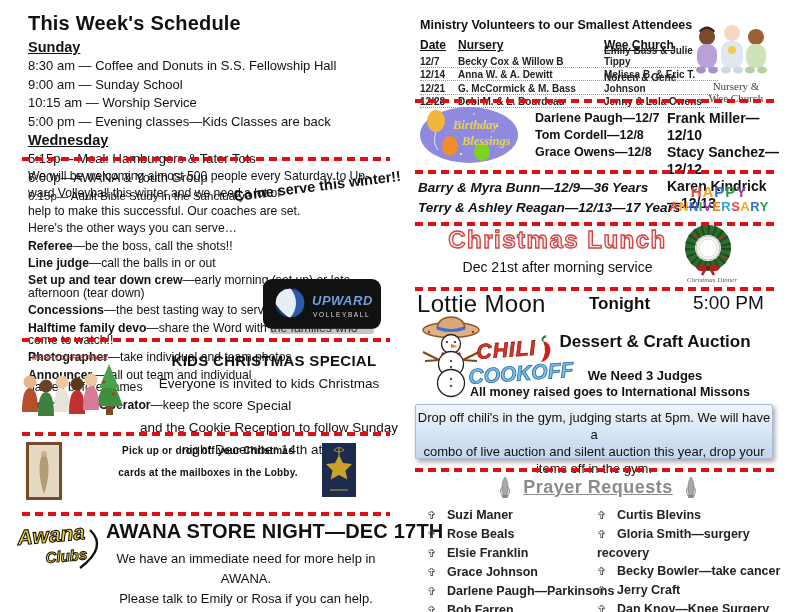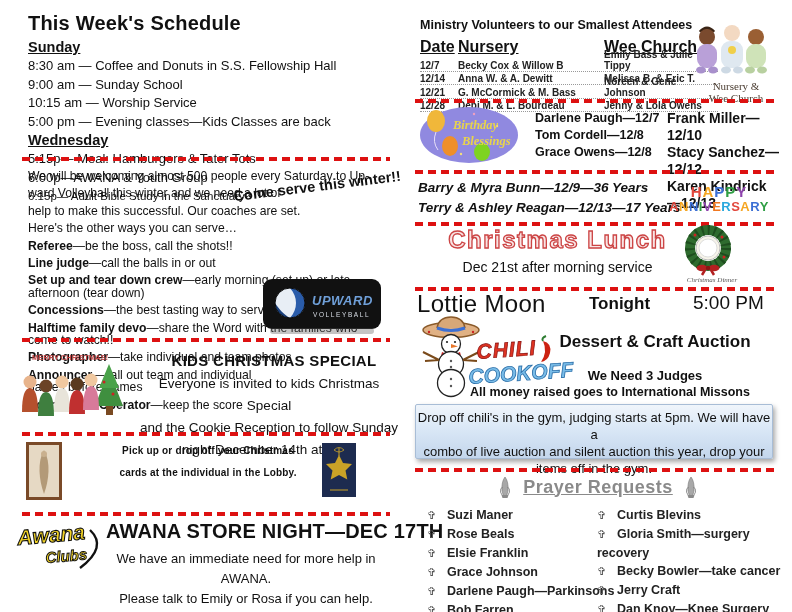--- a/index.html
+++ b/index.html
@@ -31,21 +31,21 @@
   .cards-text{position:absolute;left:62px;top:0;width:252px;text-align:center;
     font-size:10px;font-weight:900;line-height:22px;letter-spacing:0.2px;}
   .sec-awana{left:10px;top:516px;width:380px;height:90px;}
   .awana-title{position:absolute;left:96px;top:4px;font-size:20px;font-weight:bold;
     letter-spacing:0.2px;white-space:nowrap;}
   .awana-body{position:absolute;left:90px;top:33px;width:292px;text-align:center;
     font-size:13px;line-height:20px;}
   
   .sec-ministry{left:420px;top:18px;width:360px;height:80px;}
   .min-title{font-size:12.5px;font-weight:bold;margin-bottom:6px;}
-  .mhead{display:flex;width:300px;font-size:16px;font-weight:bold;margin-bottom:2px;}
+  .mhead{display:flex;width:300px;font-size:12px;font-weight:bold;margin-bottom:2px;}
   .mhead span{text-decoration:underline;}
   .mh-date{width:38px;}
   .mh-nur{width:146px;}
   .mh-wee{width:116px;}
   .mrow{display:flex;width:298px;font-size:10px;font-weight:bold;height:12.5px;
     align-items:flex-end;border-bottom:1px dotted #999;color:#222;}
   .c-date{width:38px;}
   .c-nur{width:146px;}
   .c-wee{width:114px;}
   .babies-art{position:absolute;left:272px;top:2px;}
@@ -173,21 +173,21 @@
 
   <div class="abs sec-cards">
     <svg class="abs" style="left:6px;top:2px;" width="36" height="58" viewBox="0 0 36 58">
       <rect width="36" height="58" fill="#7a4a28"></rect>
       <rect x="3" y="3" width="30" height="52" fill="#e6d9c4"></rect>
       <path d="M18 8 C11 20 13 38 18 52 C23 38 25 20 18 8z" fill="#b39a78"></path>
       <circle cx="18" cy="12" r="3" fill="#c9b08e"></circle>
     </svg>
     <div class="cards-text">
       <div>Pick up or drop off your Christmas</div>
-      <div>cards at the individual in the Lobby.</div>
+      <div>cards at the mailboxes in the Lobby.</div>
     </div>
     <svg class="abs" style="left:302px;top:3px;" width="34" height="54" viewBox="0 0 34 54">
       <rect width="34" height="54" fill="#1d2b4f"></rect>
       <path d="M17 5 v8" stroke="#c9a227" stroke-width="1"></path>
       <path d="M12 7 q5 -5 10 0 q-5 4 -10 0" fill="none" stroke="#c9a227" stroke-width="0.8"></path>
       <path d="M17 12 l4 8 9 1 -6.5 6.5 1.8 9 -8.3 -4.6 -8.3 4.6 1.8 -9 -6.5 -6.5 9 -1z" fill="#c9a227"></path>
       <rect x="8" y="46" width="18" height="2" fill="#c9a227" opacity="0.5"></rect>
     </svg>
   </div>
 

